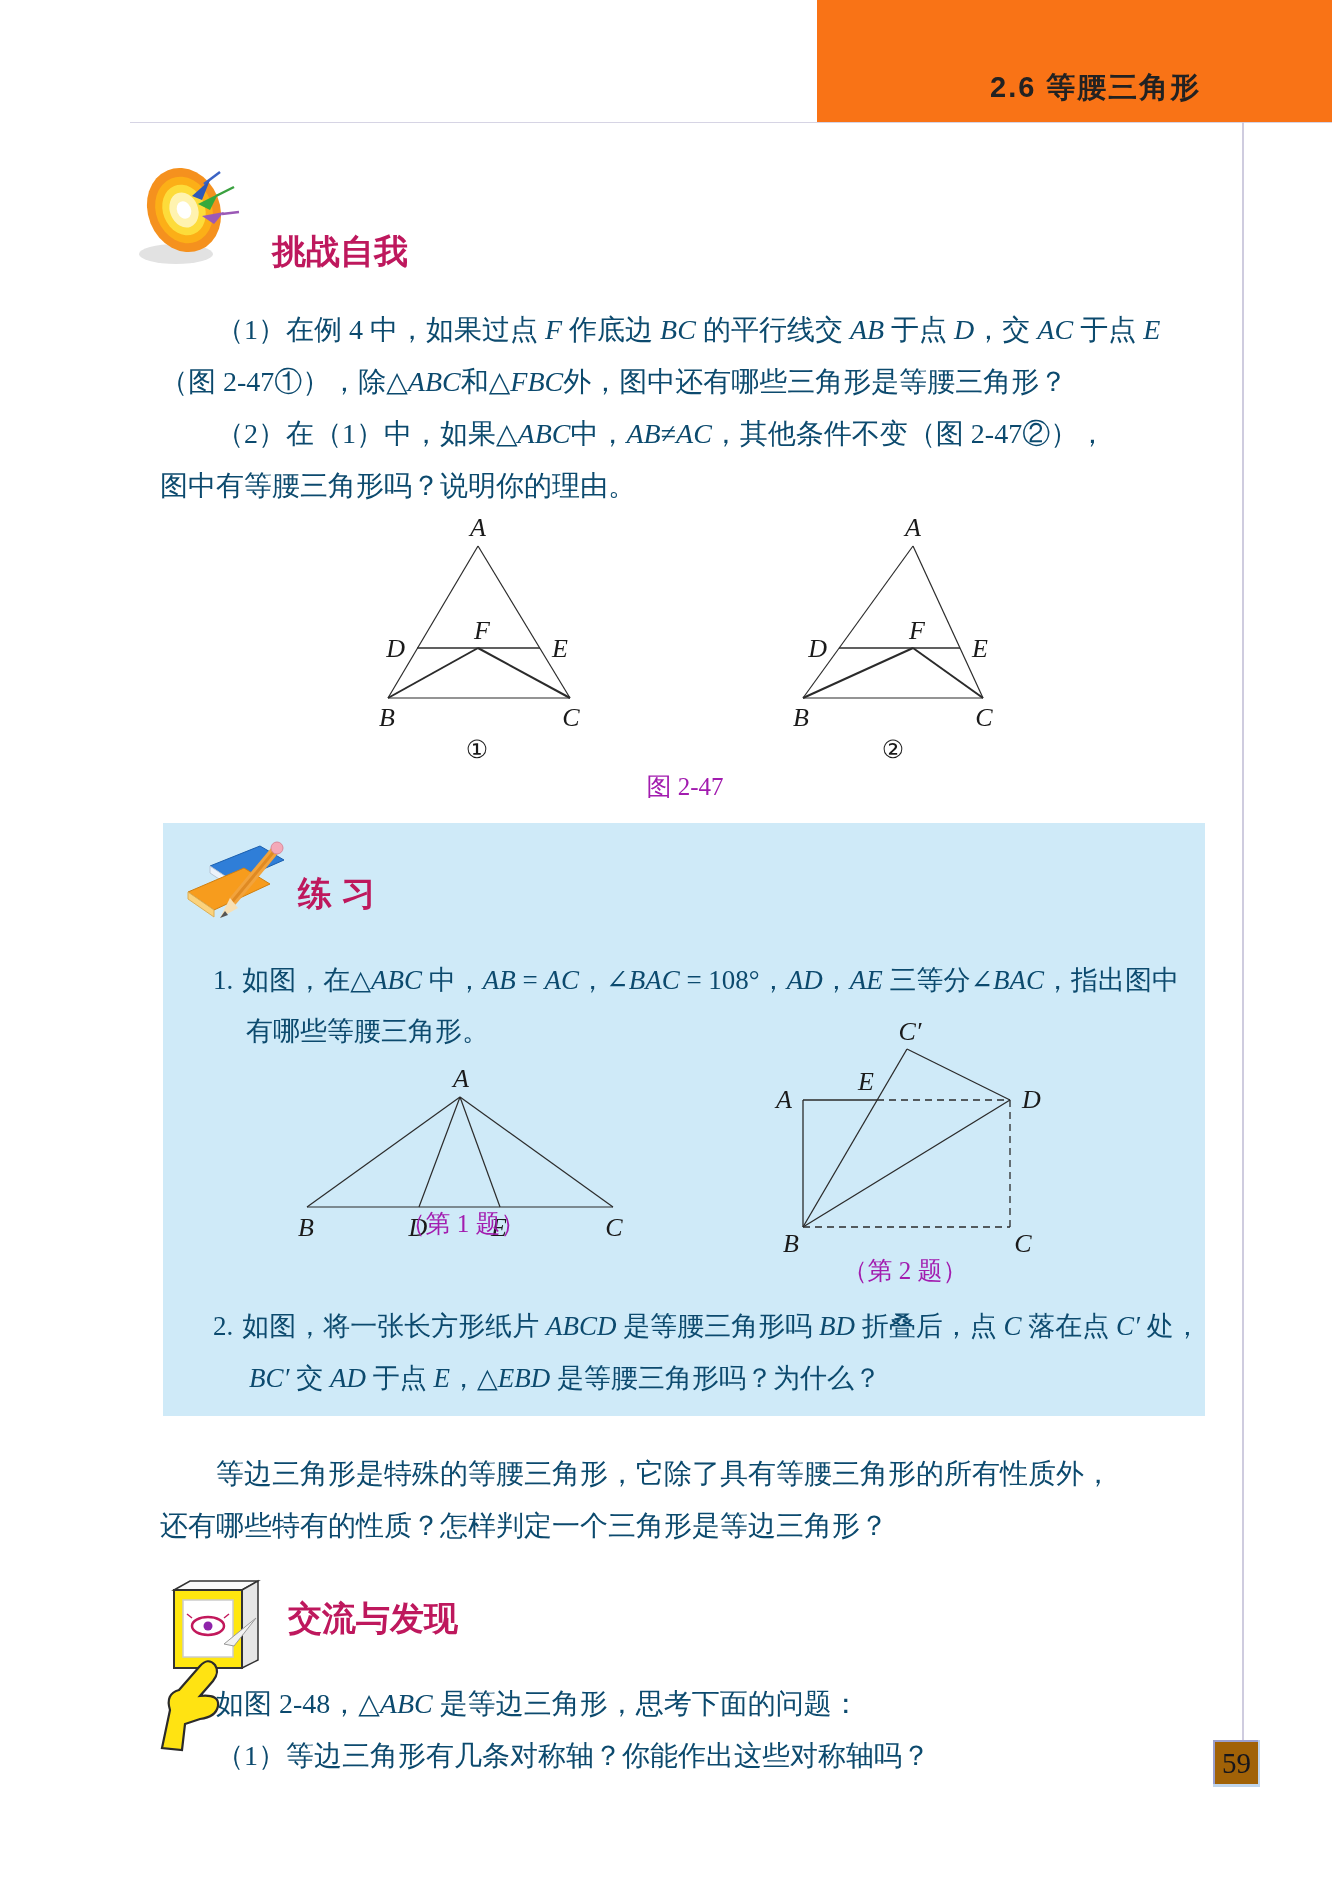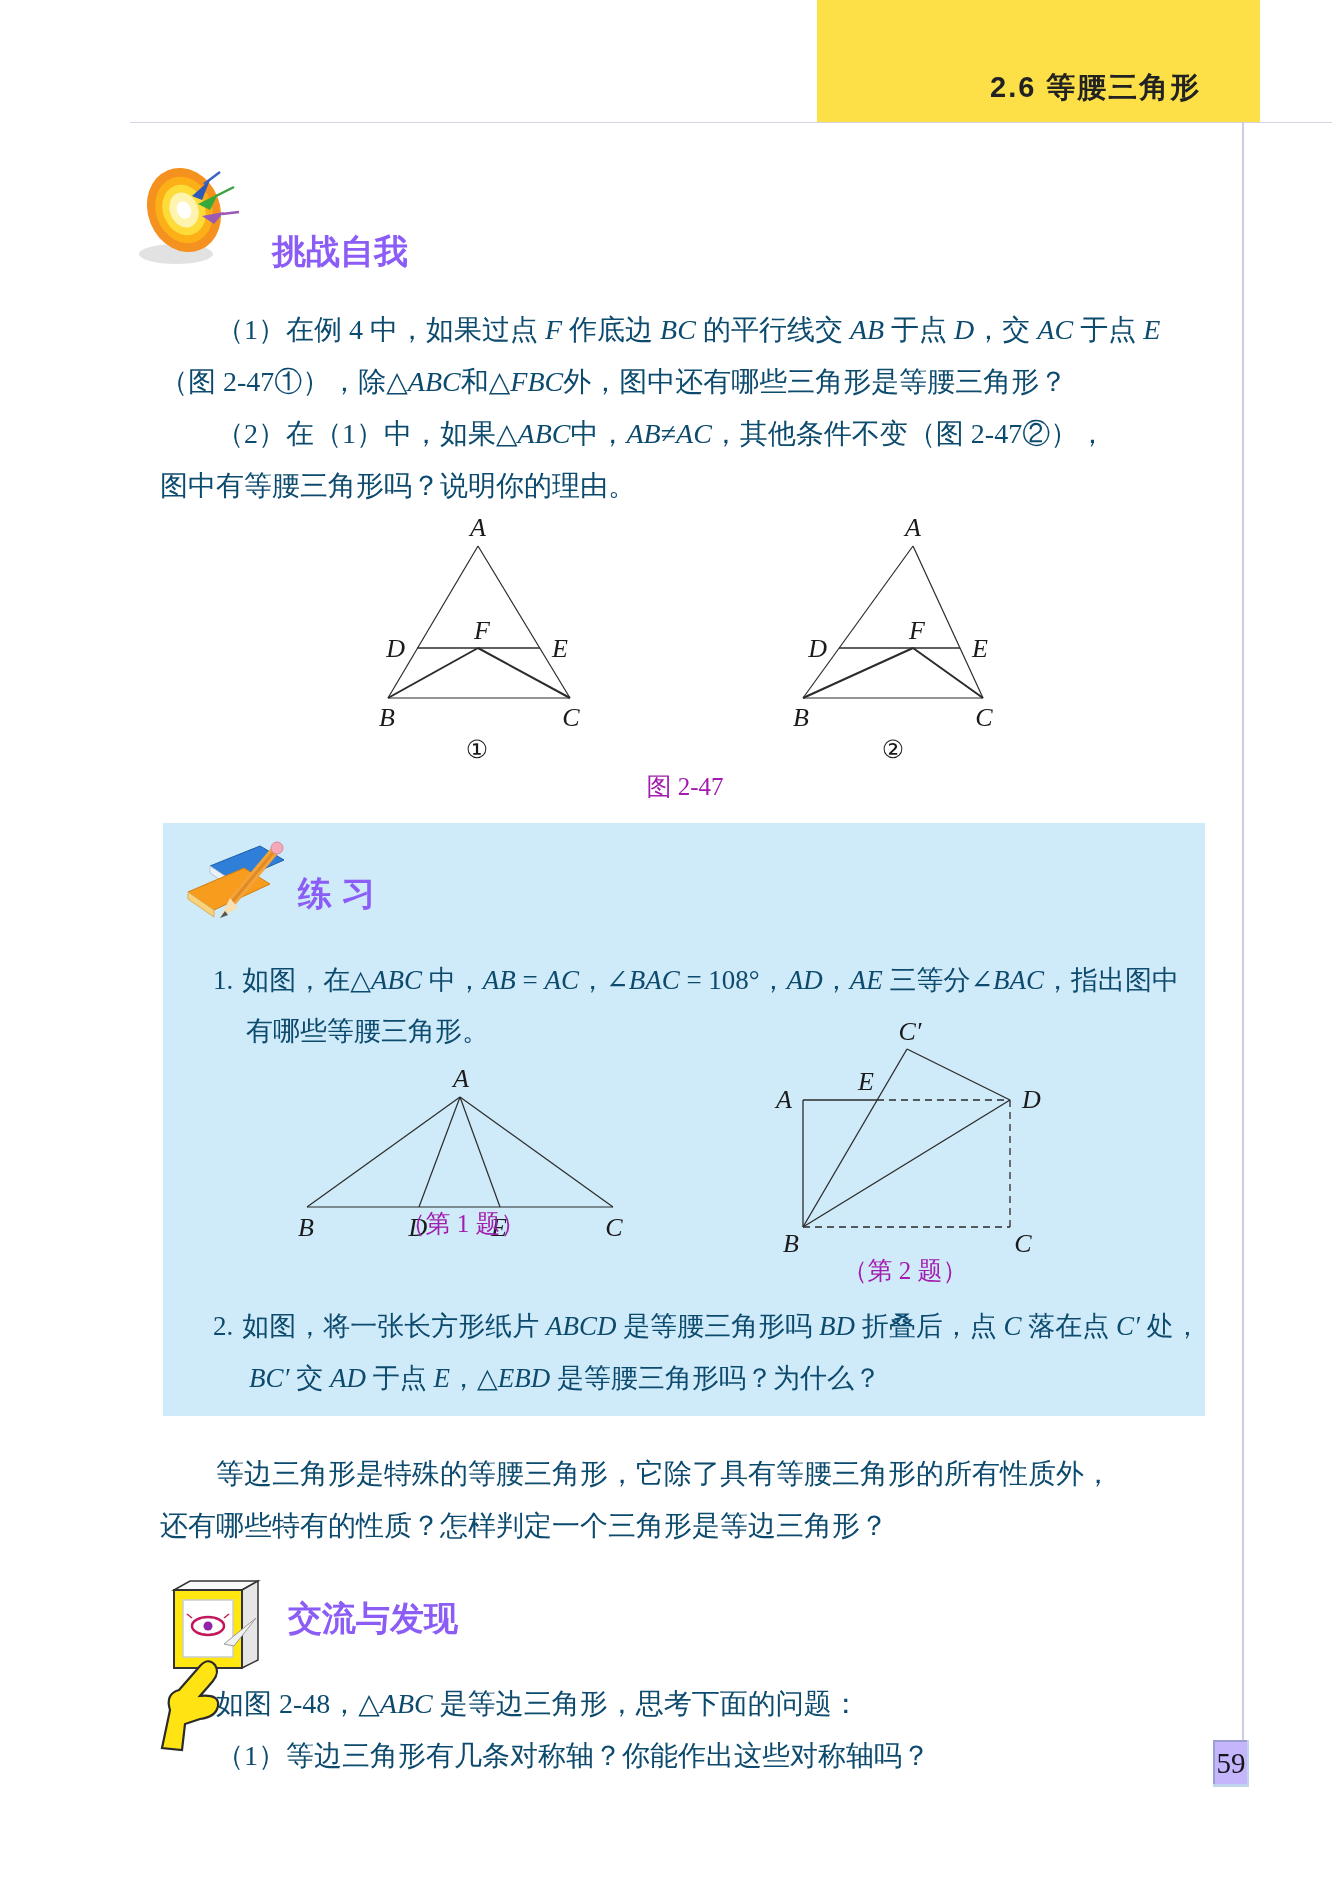--- a/index.html
+++ b/index.html
@@ -1,31 +1,31 @@
 <!DOCTYPE html>
 <html><head>
 <meta charset="utf-8">
 <style>
   html,body{margin:0;padding:0;background:#fff;}
   .page{position:relative;width:1332px;height:1885px;background:#ffffff;overflow:hidden;
         font-family:"Liberation Serif","DejaVu Serif",serif;color:#1c1c1c;}
   
-  .header-bar{position:absolute;left:817px;top:0;width:443px;height:122px;background:#fde047;
+  .header-bar{position:absolute;left:817px;top:0;width:515px;height:122px;background:#f97316;
               border-bottom:1px solid #a39ec6;}
   .header-label{position:absolute;left:173px;top:68px;font-family:"Liberation Sans","DejaVu Sans",sans-serif;
                 font-weight:bold;font-size:29px;color:#222;white-space:nowrap;letter-spacing:2px;}
   .header-rule{position:absolute;left:130px;top:122px;width:1202px;height:1px;background:#d6d4e4;}
   .v-rule{position:absolute;left:1242px;top:122px;width:2px;height:1618px;background:#cfccdf;}
   
-  .page-box{position:absolute;left:1213px;top:1740px;width:36px;height:47px;background:#c4b5fd;
+  .page-box{position:absolute;left:1213px;top:1740px;width:47px;height:47px;background:#a16207;
             box-shadow:inset -2px -3px 0 #bfd5ec, inset 2px 2px 0 #9a9fce;
             display:flex;align-items:center;justify-content:center;font-size:29px;color:#16161c;}
   
   .h{position:absolute;font-family:"Liberation Sans","DejaVu Sans",sans-serif;font-weight:bold;
-     font-size:34px;color:#8b5cf6;white-space:nowrap;}
+     font-size:34px;color:#be185d;white-space:nowrap;}
   
   .line{position:absolute;font-size:28px;line-height:36px;white-space:nowrap;color:#0c4a6e;}
   .pline{font-size:27px;}
   .mi{font-style:italic;font-family:"Liberation Serif","DejaVu Serif",serif;}
   .num{display:inline-block;margin-right:9px;}
   
   .fig{position:absolute;}
   .fig line, .fig path, .fig polyline{stroke:#2b2b2b;fill:none;}
   .fig text{font-family:"Liberation Serif","DejaVu Serif",serif;font-style:italic;
             font-size:26px;fill:#1a1a1a;}

